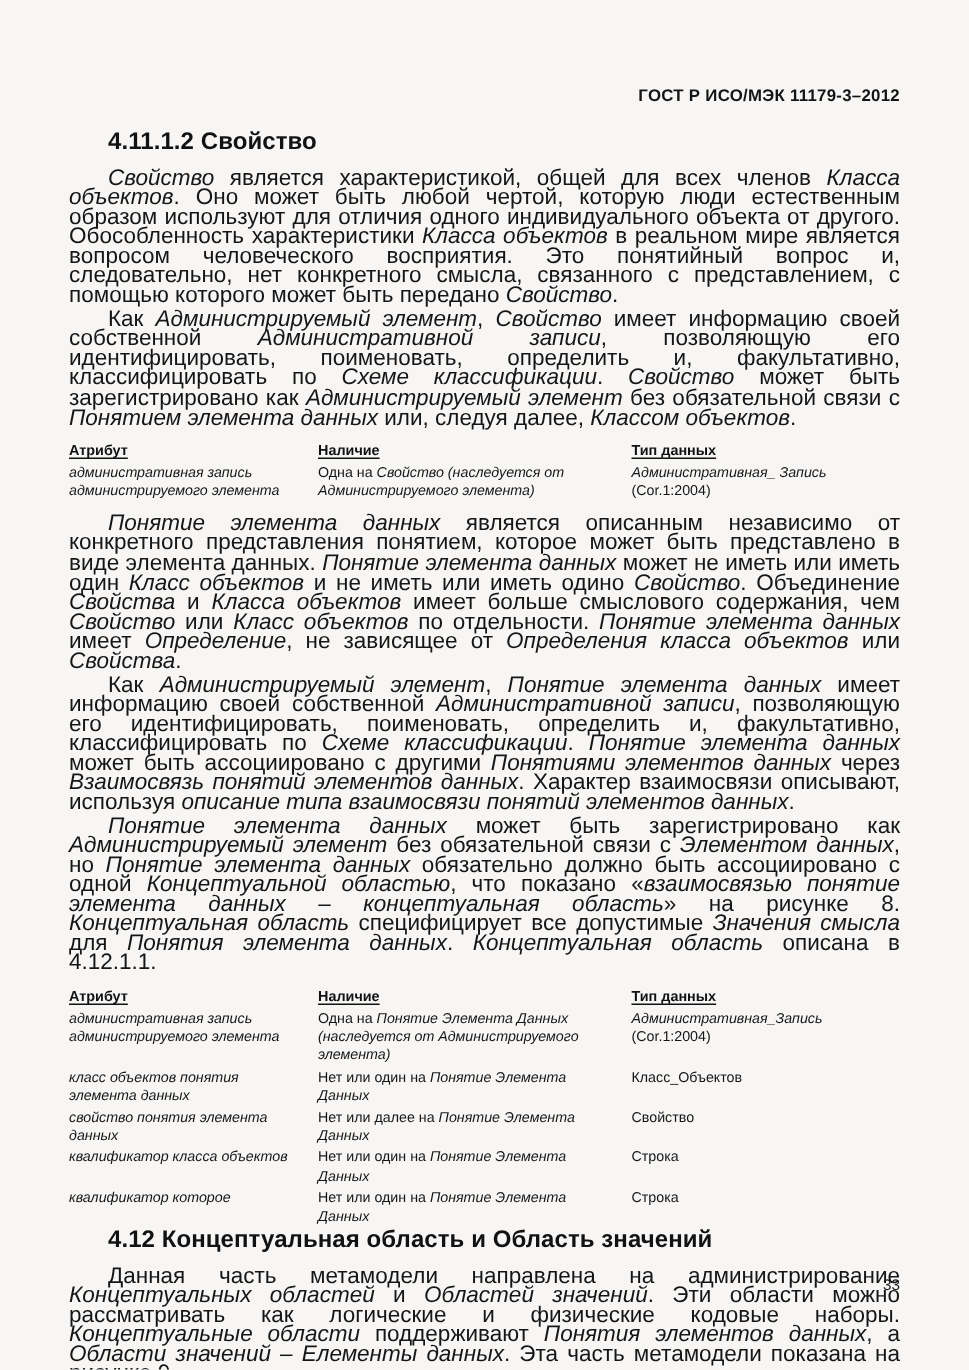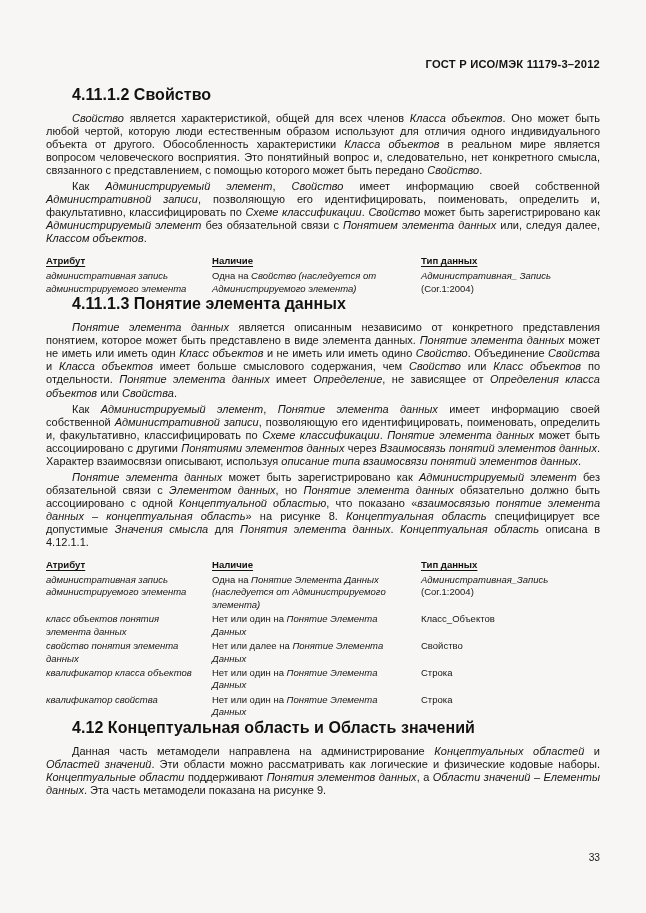--- a/index.html
+++ b/index.html
@@ -43,21 +43,21 @@
     padding: 0;
     text-indent: 26px;
     color: #121212;
     letter-spacing: 0.05px;
   }
   .sec-gap-top   { margin-top: 0px; }
   .sec-gap-mid   { margin-top: 19px; }
   .sec-gap-last  { margin-top: 22px; }
 
   p.body {
-    font-size: 11px;
+    font-size: 15px;
     line-height: 13.05px;
     margin: 8px 0 0 0;
     text-align: justify;
     text-justify: inter-word;
     text-indent: 26px;
     color: #161616;
     hyphens: manual;
   }
   p.body.tight { margin-top: 3px; }
 
@@ -137,21 +137,20 @@
       </thead>
       <tbody>
         <tr class="first">
           <td class="c1">административная запись администрируемого элемента</td>
           <td class="c2"><span>Одна на </span><i>Свойство (наследуется от Администрируемого элемента)</i></td>
           <td class="c3"><i>Административная_ Запись</i><br><span style="font-style:normal">(Cor.1:2004)</span></td>
         </tr>
       </tbody>
     </table>
 
-    <h2 class="section sec-gap-mid">4.11.1.3 Понятие элемента данных</h2>
 
     <p class="body"><i>Понятие элемента данных</i><span> является описанным независимо от конкретного представления понятием, которое может быть представлено в виде элемента данных. </span><i>Понятие элемента данных</i><span> может не иметь или иметь один </span><i>Класс объектов</i><span> и не иметь или иметь одино </span><i>Свойство</i><span>. Объединение </span><i>Свойства</i><span> и </span><i>Класса объектов</i><span> имеет больше смыслового содержания, чем </span><i>Свойство</i><span> или </span><i>Класс объектов</i><span> по отдельности. </span><i>Понятие элемента данных</i><span> имеет </span><i>Определение</i><span>, не зависящее от </span><i>Определения класса объектов</i><span> или </span><i>Свойства</i><span>.</span></p>
 
     <p class="body tight"><span>Как </span><i>Администрируемый элемент</i><span>, </span><i>Понятие элемента данных</i><span> имеет информацию своей собственной </span><i>Административной записи</i><span>, позволяющую его идентифицировать, поименовать, определить и, факультативно, классифицировать по </span><i>Схеме классификации</i><span>. </span><i>Понятие элемента данных</i><span> может быть ассоциировано с другими </span><i>Понятиями элементов данных</i><span> через </span><i>Взаимосвязь понятий элементов данных</i><span>. Характер взаимосвязи описывают, используя </span><i>описание типа взаимосвязи понятий элементов данных</i><span>.</span></p>
 
     <p class="body tight"><i>Понятие элемента данных</i><span> может быть зарегистрировано как </span><i>Администрируемый элемент</i><span> без обязательной связи с </span><i>Элементом данных</i><span>, но </span><i>Понятие элемента данных</i><span> обязательно должно быть ассоциировано с одной </span><i>Концептуальной областью</i><span>, что показано «</span><i>взаимосвязью понятие элемента данных – концептуальная область</i><span>» на рисунке 8. </span><i>Концептуальная область</i><span> специфицирует все допустимые </span><i>Значения смысла</i><span> для </span><i>Понятия элемента данных</i><span>. </span><i>Концептуальная область</i><span> описана в 4.12.1.1.</span></p>
 
     <table class="attr">
       <colgroup>
           <col class="c1">
@@ -180,21 +179,21 @@
           <td class="c1">свойство понятия элемента данных</td>
           <td class="c2"><span>Нет или далее на </span><i>Понятие Элемента Данных</i></td>
           <td class="c3 roman">Свойство</td>
         </tr>
         <tr>
           <td class="c1">квалификатор класса объектов</td>
           <td class="c2"><span>Нет или один на </span><i>Понятие Элемента Данных</i></td>
           <td class="c3 roman">Строка</td>
         </tr>
         <tr>
-          <td class="c1">квалификатор свойства</td>
+          <td class="c1">квалификатор которое</td>
           <td class="c2"><span>Нет или один на </span><i>Понятие Элемента Данных</i></td>
           <td class="c3 roman">Строка</td>
         </tr>
       </tbody>
     </table>
 
     <h2 class="section sec-gap-last">4.12 Концептуальная область и Область значений</h2>
 
     <p class="body"><span>Данная часть метамодели направлена на администрирование </span><i>Концептуальных областей</i><span> и </span><i>Областей значений</i><span>. Эти области можно рассматривать как логические и физические кодовые наборы. </span><i>Концептуальные области</i><span> поддерживают </span><i>Понятия элементов данных</i><span>, а </span><i>Области значений</i><span> – </span><i>Елементы данных</i><span>. Эта часть метамодели показана на рисунке 9.</span></p>
 

